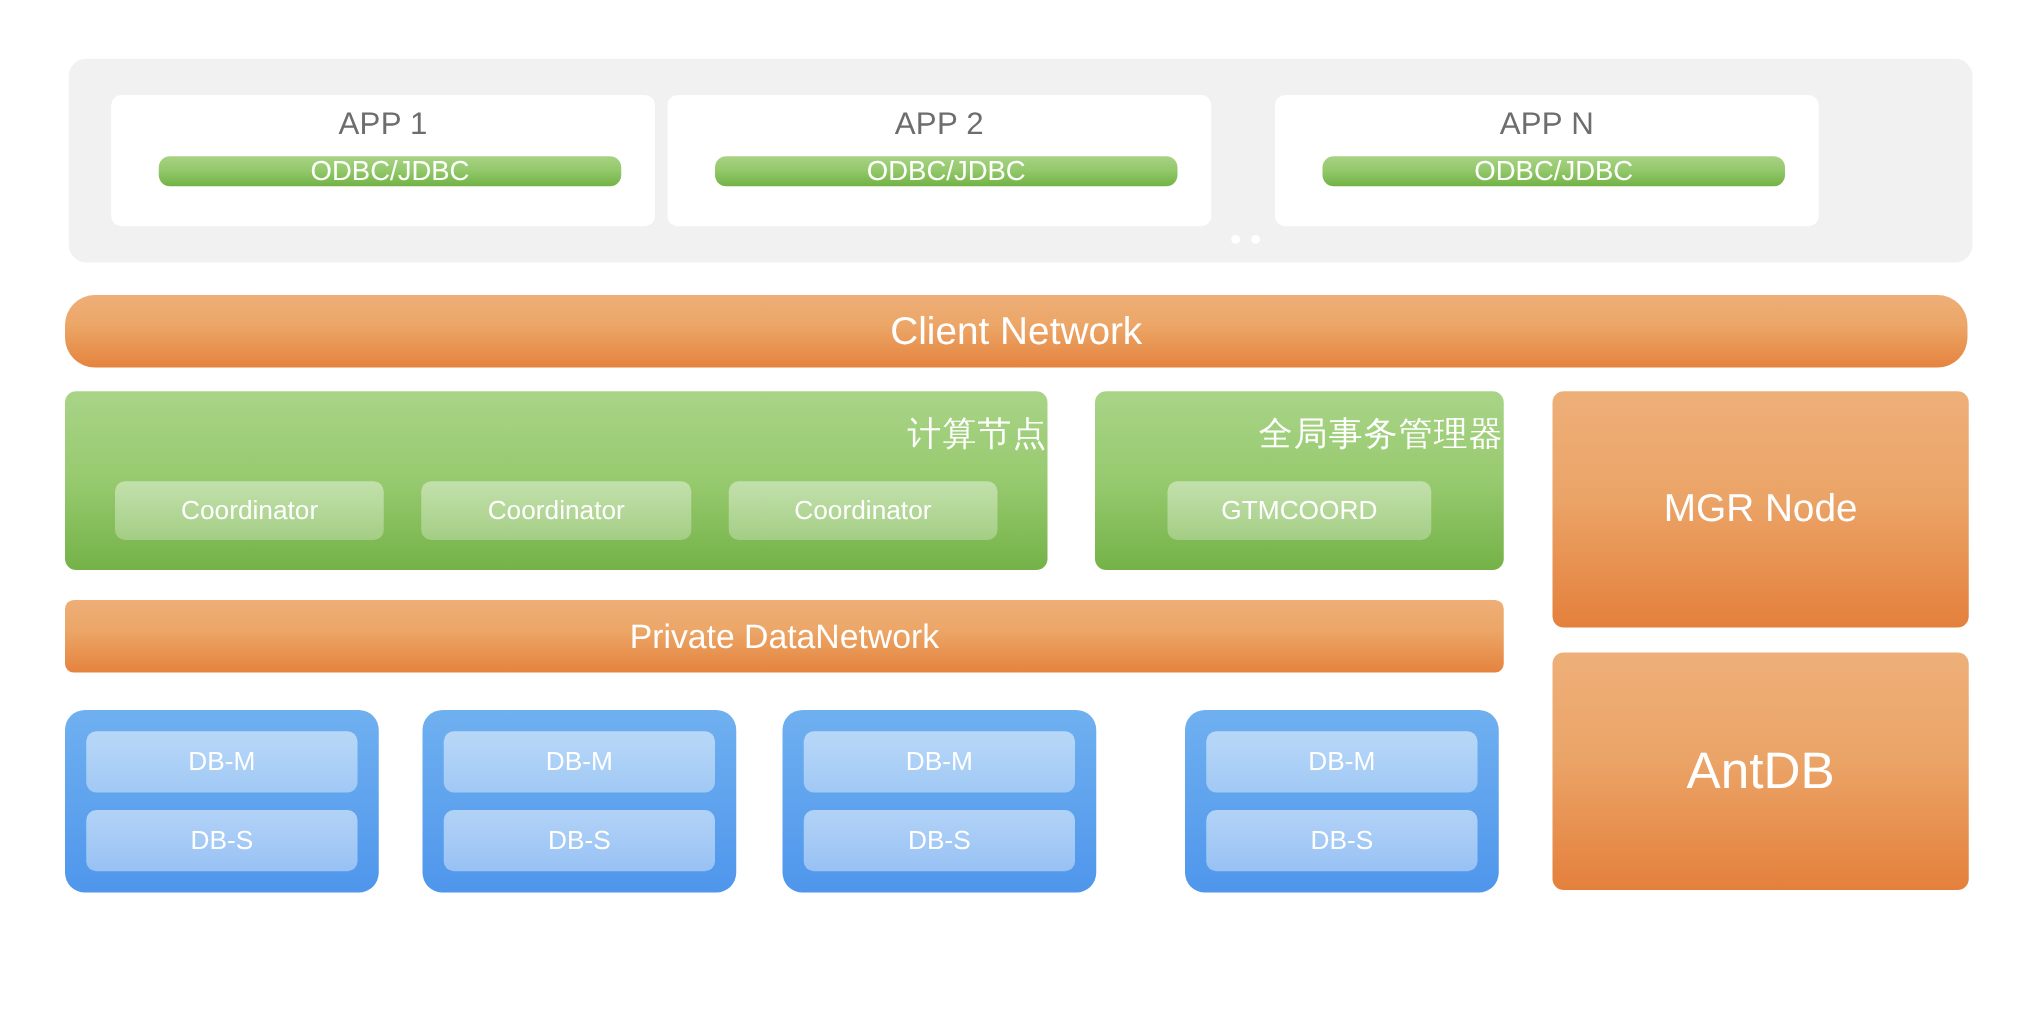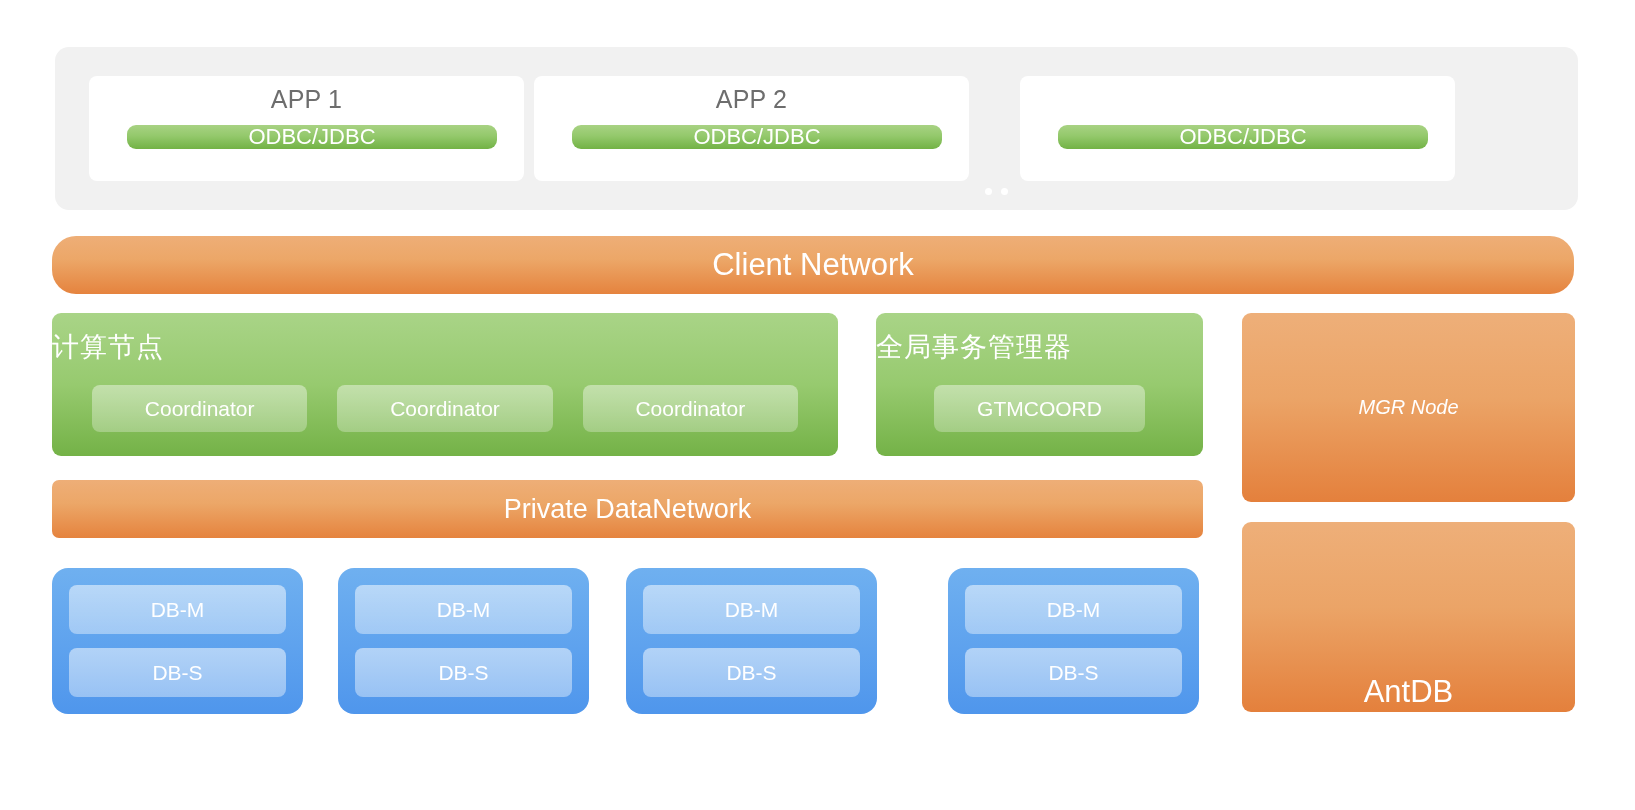--- a/index.html
+++ b/index.html
@@ -129,21 +129,21 @@
     box-sizing: border-box;
   }
   .gb-compute { left: 52px;  top: 313px; width: 786px; height: 143px; }
   .gb-gtm     { left: 876px; top: 313px; width: 327px; height: 143px; }
 
   .green-title {
     position: absolute;
     top: 16px;
     left: 0;
     right: 0;
-    text-align: left;
+    text-align: right;
     color: #ffffff;
     font-size: 27px;
     font-family: "DejaVu Sans", "Liberation Sans", sans-serif;
     letter-spacing: 1px;
   }
   .inner-row {
     position: absolute;
     left: 40px;
     right: 40px;
     top: 72px;
@@ -173,22 +173,22 @@
     border-radius: 9px;
     background: linear-gradient(to bottom, #eeaf79 0%, #eba467 45%, #e4803c 100%);
     color: #ffffff;
     display: flex;
     align-items: center;
     justify-content: center;
     text-align: center;
     line-height: 1.25;
     box-sizing: border-box;
   }
-  .rc-mgr    { top: 313px; height: 189px; font-size: 20px; font-style: italic; }
-  .rc-antdb  { top: 522px; height: 190px; font-size: 31px; align-items: flex-end; }
+  .rc-mgr    { top: 313px; height: 189px; font-size: 31px; }
+  .rc-antdb  { top: 522px; height: 190px; font-size: 41px; }
 
   
   .db-shard {
     position: absolute;
     top: 568px;
     width: 251px;
     height: 146px;
     border-radius: 16px;
     background: linear-gradient(to bottom, #6fb0f0 0%, #5ea2ee 55%, #4f96ec 100%);
     box-sizing: border-box;
@@ -234,20 +234,21 @@
 
     <div class="dots-h">
         <i></i>
         <i></i>
       </div>
     <div class="dots-v">
         <i></i>
       </div>
 
     <div class="app-card c3">
+      <div class="app-title">APP N</div>
       <div class="odbc-btn">ODBC/JDBC</div>
     </div>
   </div>
 
   <div class="net-bar net-client">Client Network</div>
 
   <div class="green-block gb-compute">
     <div class="green-title">计算节点</div>
     <div class="inner-row">
       <div class="inner-chip">Coordinator</div>

